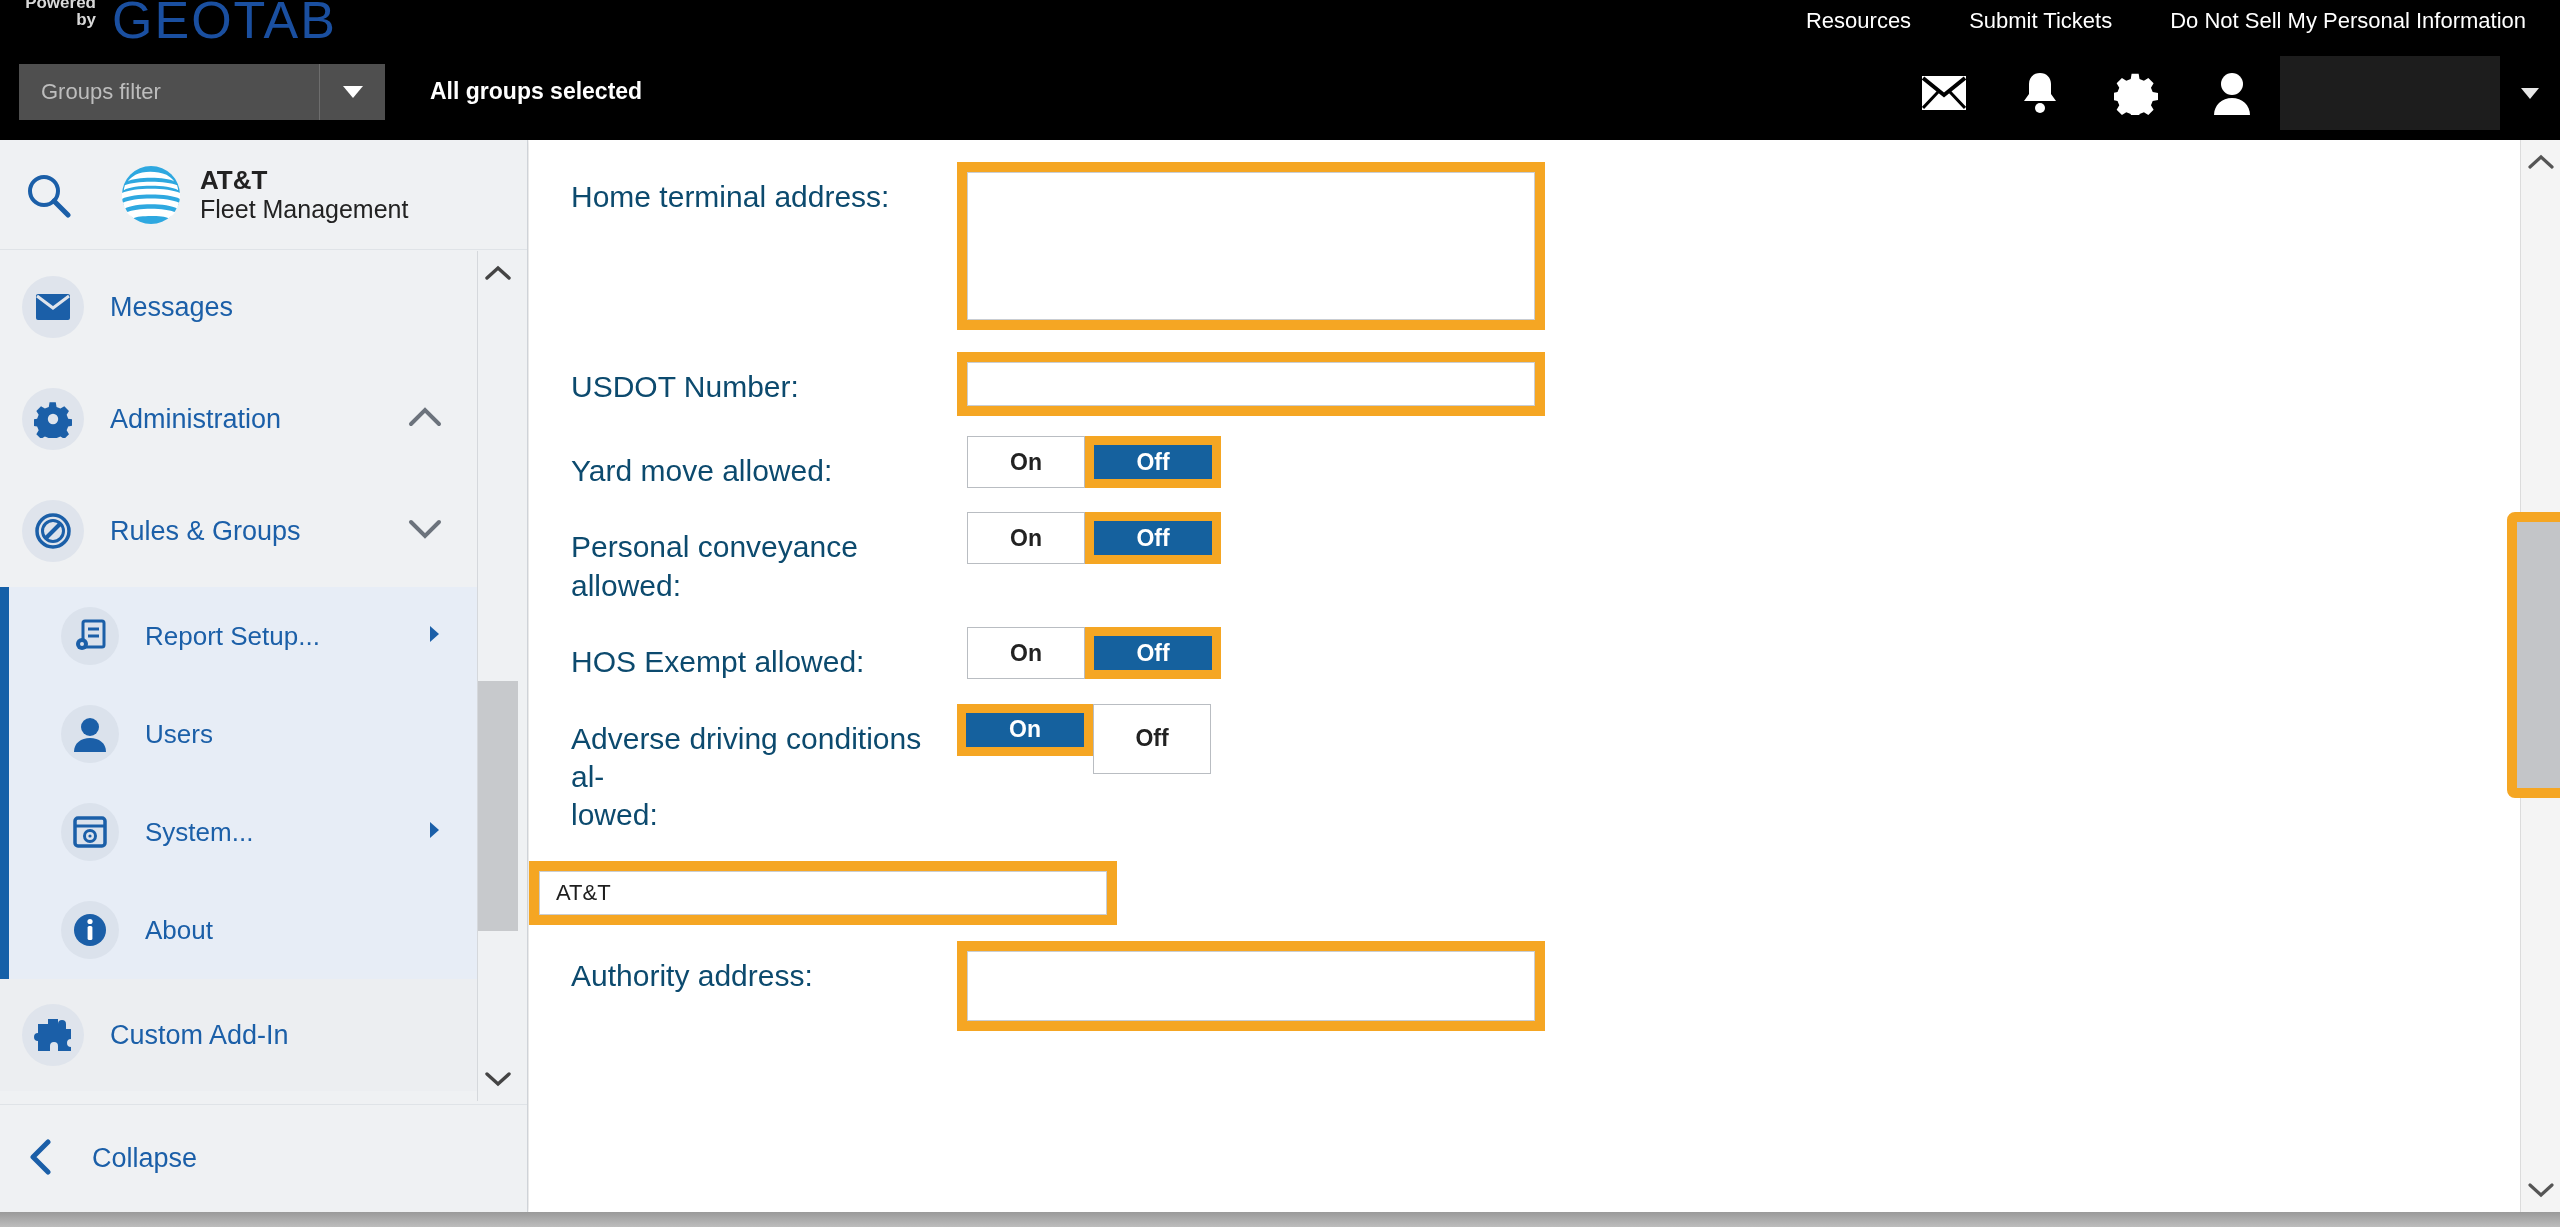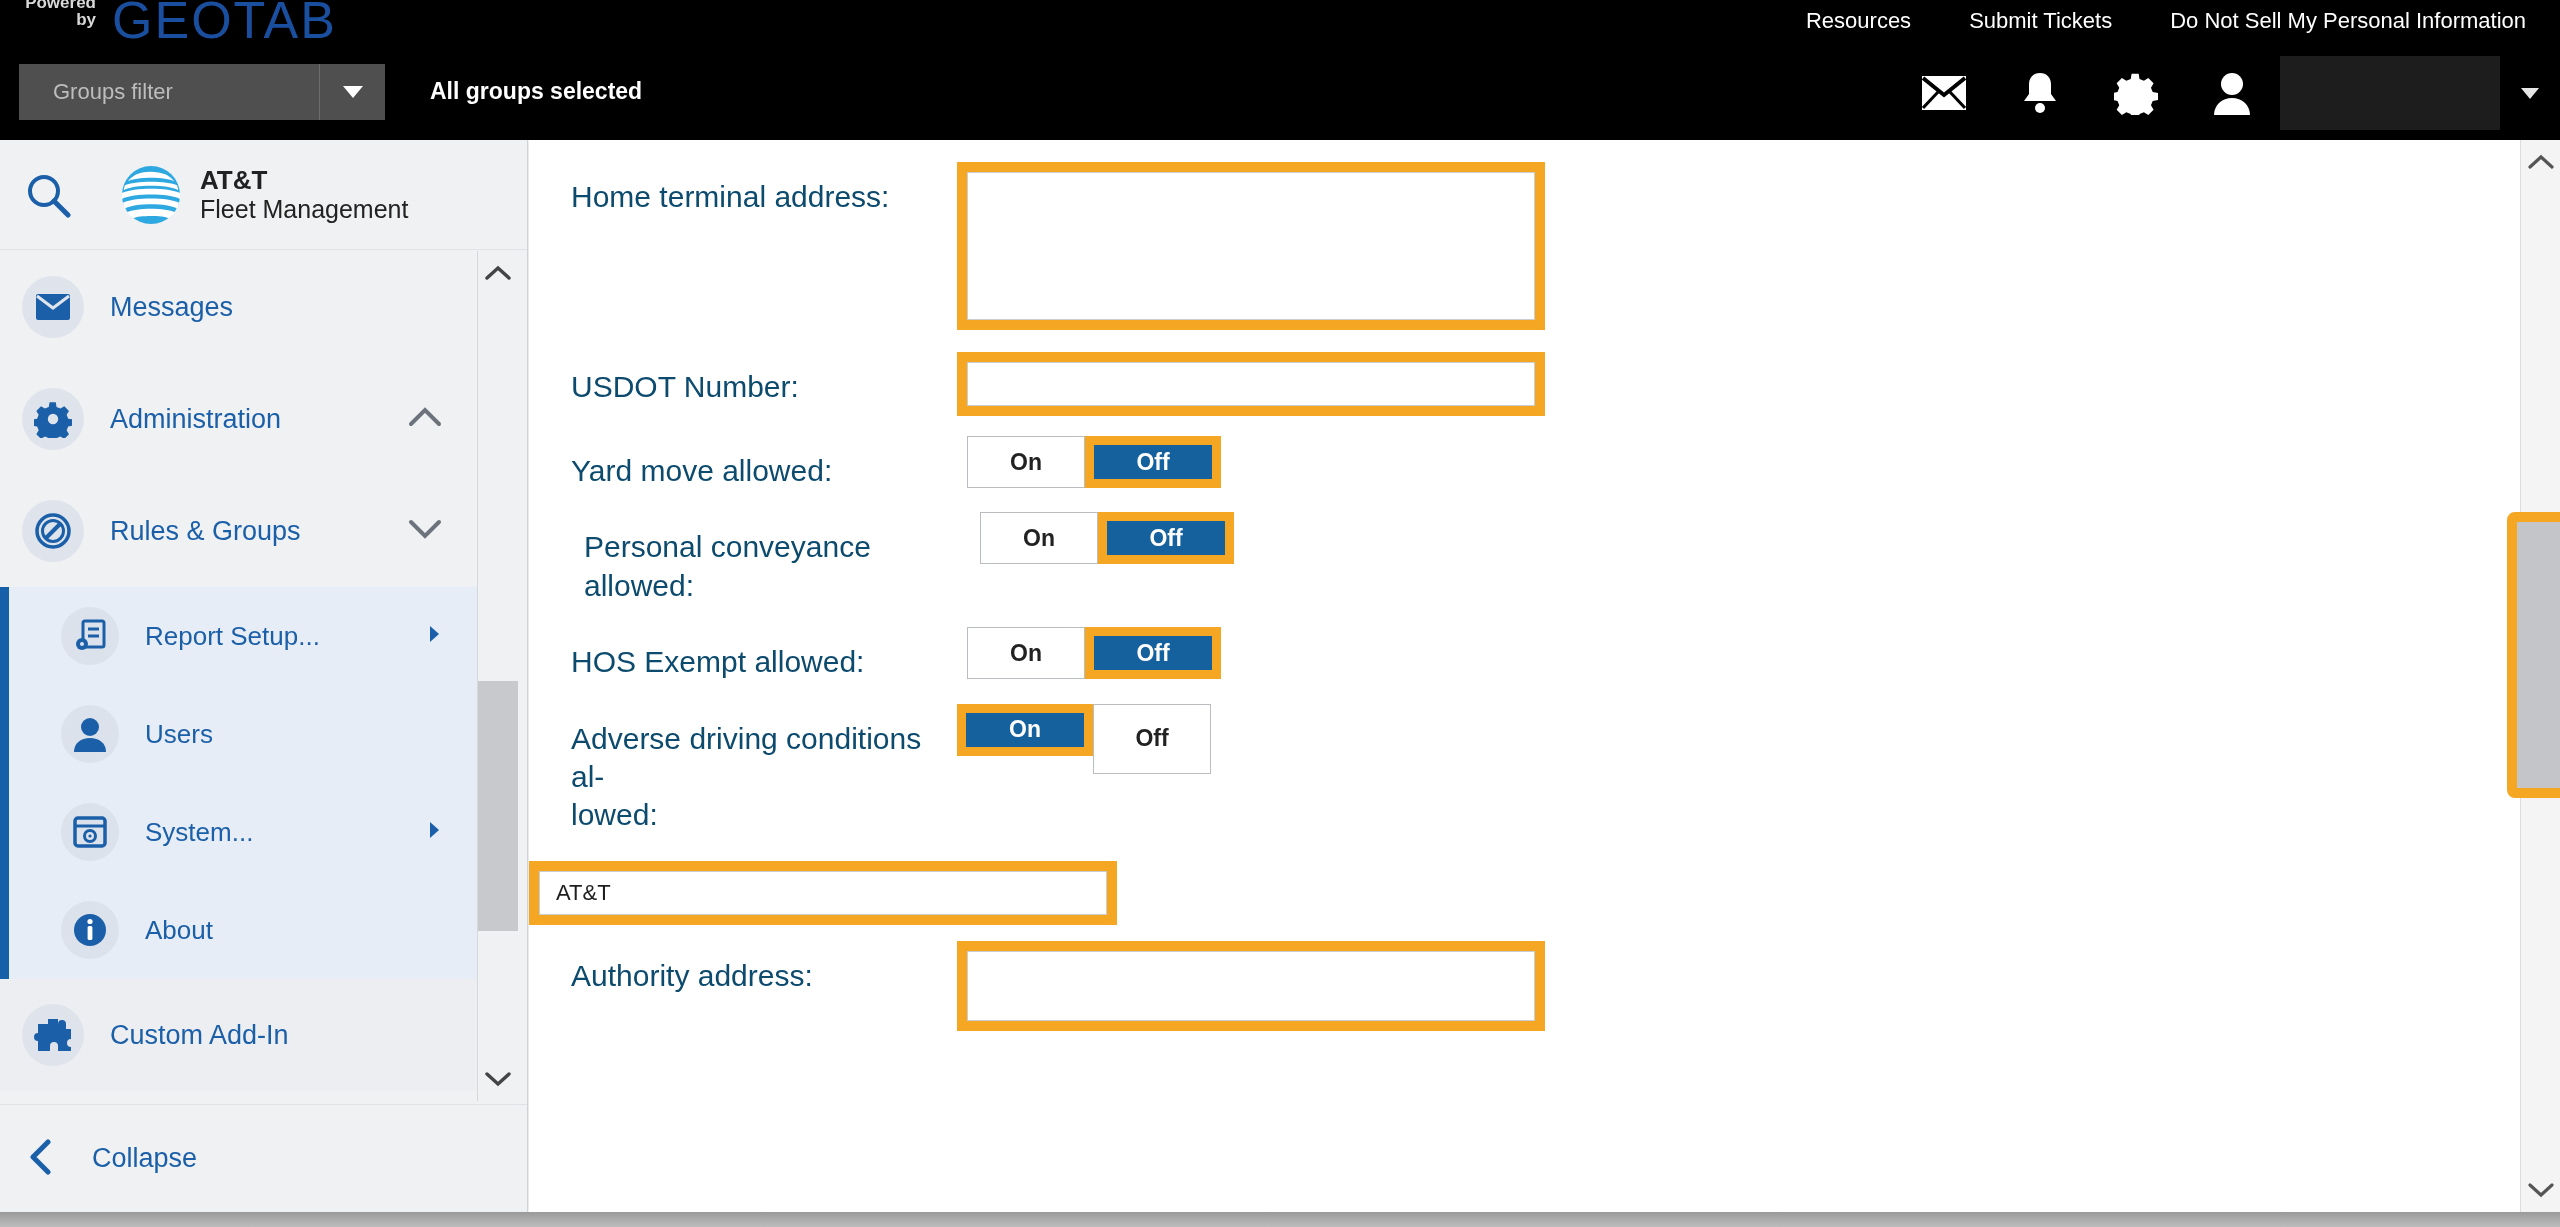--- a/index.html
+++ b/index.html
@@ -12,21 +12,21 @@
   
   .topbar{position:absolute;left:0;top:0;width:2560px;height:140px;background:#000;}
   .powered{position:absolute;left:22px;top:-6px;color:#d8d8d8;font-size:17px;line-height:17px;text-align:right;width:74px;font-weight:700;}
   .powered span{display:block;}
   .geotab{position:absolute;left:112px;top:-10px;font-size:52px;letter-spacing:2px;color:#1a4fa0;font-weight:400;}
 
   .toplinks{position:absolute;right:34px;top:2px;display:flex;gap:58px;align-items:center;height:38px;}
   .toplinks a{color:#fff;font-size:22px;text-decoration:none;white-space:nowrap;}
 
   .groupsfilter{position:absolute;left:19px;top:64px;width:366px;height:56px;background:#4f4f4f;display:flex;align-items:stretch;}
-  .groupsfilter .gf-text{flex:1;display:flex;align-items:center;padding-left:22px;color:#bdbdbd;font-size:22px;margin-left:12px;}
+  .groupsfilter .gf-text{flex:1;display:flex;align-items:center;padding-left:22px;color:#bdbdbd;font-size:22px;}
   .groupsfilter .gf-caret{width:66px;border-left:1px solid #6d6d6d;display:flex;align-items:center;justify-content:center;}
   .caret-down{width:0;height:0;border-left:10px solid transparent;border-right:10px solid transparent;border-top:12px solid #fff;}
   .allgroups{position:absolute;left:430px;top:78px;color:#fff;font-size:23px;font-weight:700;}
 
   .headicons{position:absolute;right:0;top:56px;display:flex;align-items:center;gap:0;height:74px;}
   .headicons .hicon{width:96px;display:flex;align-items:center;justify-content:center;color:#fff;}
   .redactbox{width:220px;height:74px;background:#1d1d1d;}
   .usercaret{width:60px;display:flex;align-items:center;justify-content:center;}
   .usercaret .caret-down{border-top-color:#e6e6e6;border-left-width:9px;border-right-width:9px;border-top-width:11px;}
 
@@ -346,21 +346,21 @@
         <div class="fctl" style="padding-left:10px;">
           <div class="toggle">
             <div class="tbtn">On</div>
             <div class="wrapHL">
               <div class="tbtn on">Off</div>
             </div>
           </div>
         </div>
       </div>
 
-      <div class="frow" style="margin-bottom:22px;padding-left:13px;">
+      <div class="frow" style="margin-bottom:22px;">
         <div class="flabel">Personal conveyance allowed:</div>
         <div class="fctl" style="padding-left:10px;">
           <div class="toggle">
             <div class="tbtn">On</div>
             <div class="wrapHL">
               <div class="tbtn on">Off</div>
             </div>
           </div>
         </div>
       </div>

